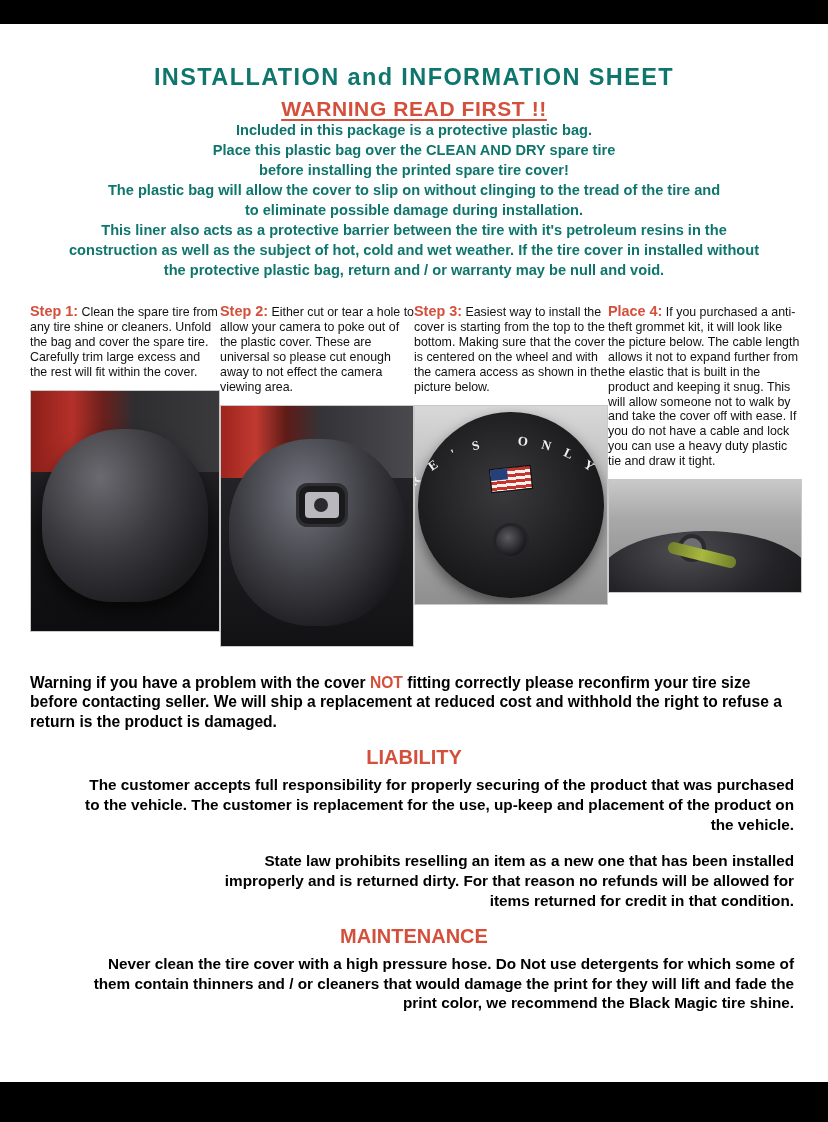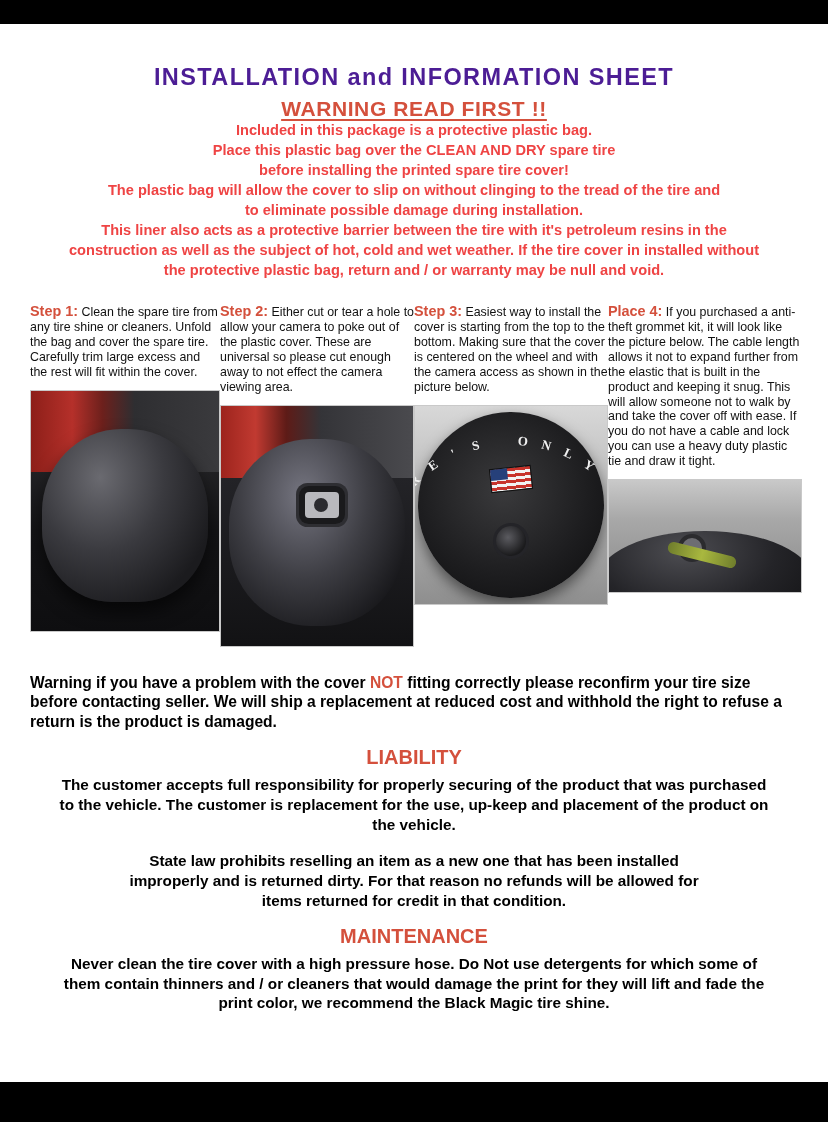--- a/index.html
+++ b/index.html
@@ -27,39 +27,39 @@
     height: 1058px;
     background: #ffffff;
     box-sizing: border-box;
     padding: 26px 26px 10px 26px;
   }
   .title {
     text-align: center;
     font-size: 23.5px;
     font-weight: bold;
     letter-spacing: 1.4px;
-    color: #4c1d95;
+    color: #0f766e;
     margin-top: 14px;
     margin-bottom: 6px;
   }
   .warning-first {
     text-align: center;
     font-size: 21px;
     font-weight: bold;
     color: #d4503c;
     letter-spacing: 0.6px;
     text-decoration: underline;
     text-underline-offset: 3px;
     margin-bottom: 0;
   }
   .intro {
     text-align: center;
     font-size: 14.6px;
     font-weight: bold;
-    color: #ef4444;
+    color: #0f766e;
     line-height: 1.37;
     padding: 0 6px;
   }
   .intro p {
     margin: 0;
   }
   .steps {
     display: flex;
     margin-top: 22px;
   }
@@ -264,21 +264,21 @@
   }
   .heading-red {
     text-align: center;
     color: #d4503c;
     font-size: 20px;
     font-weight: bold;
     margin-top: 14px;
     margin-bottom: 6px;
   }
   .center-block {
-    text-align: center;
+    text-align: right;
     font-size: 15.3px;
     font-weight: bold;
     line-height: 1.3;
     color: #000;
     padding: 0 8px;
   }
   .center-block p { margin: 0; }
   .spacer { height: 16px; }
 </style>
 </head>

